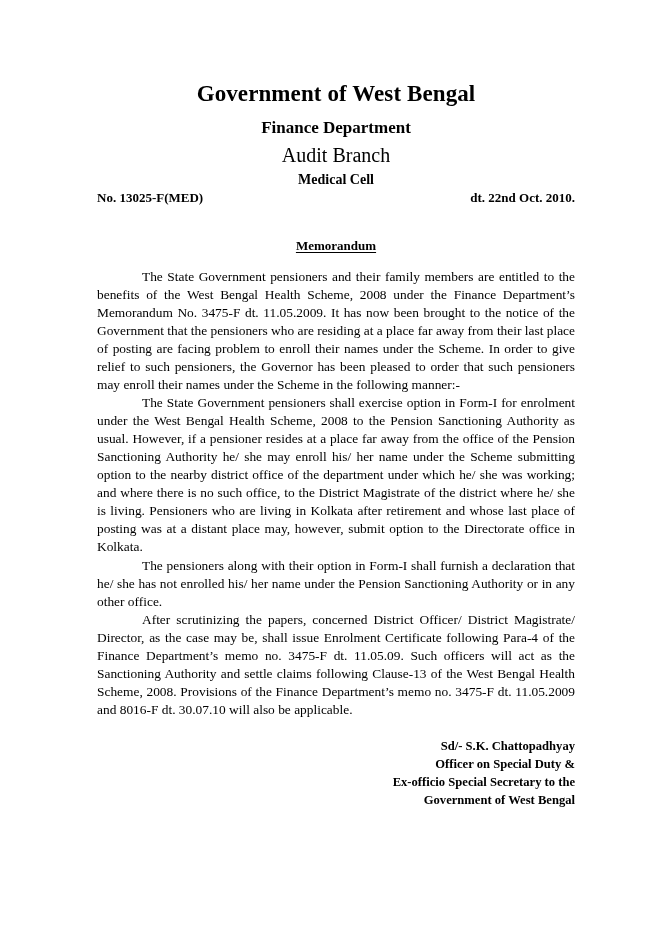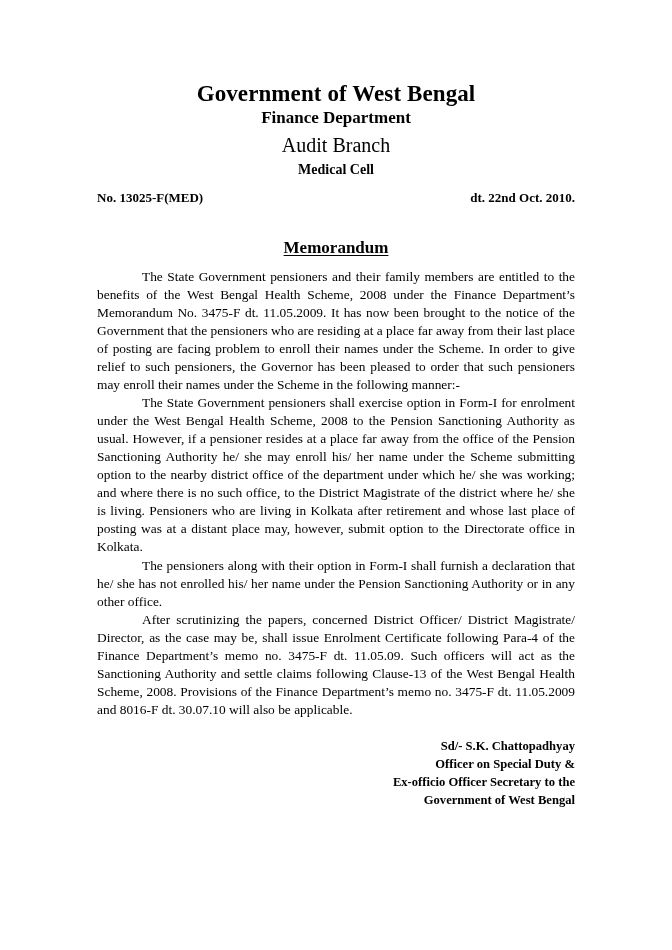--- a/index.html
+++ b/index.html
@@ -37,21 +37,21 @@
   .org-title {
     font-size: 23px;
     font-weight: bold;
     line-height: 1.18;
     letter-spacing: 0.1px;
   }
   .dept-title {
     font-size: 17px;
     font-weight: bold;
     line-height: 1.35;
-    margin-top: 0;
+    margin-top: 10px;
   }
   .branch-title {
     font-size: 20px;
     font-weight: normal;
     line-height: 1.35;
     margin-top: 2px;
   }
   .cell-title {
     font-size: 14px;
     font-weight: bold;
@@ -74,21 +74,21 @@
   .memo-no { white-space: nowrap; }
   .memo-date { white-space: nowrap; }
 
   
   .memo-heading {
     position: absolute;
     left: 97px;
     top: 238px;
     width: 478px;
     text-align: center;
-    font-size: 17px;
+    font-size: 13px;
     font-weight: bold;
   }
   .memo-heading span {
     text-decoration: underline;
     text-underline-offset: 2px;
   }
 
   
   .body-text {
     position: absolute;
@@ -142,17 +142,17 @@
   <div class="body-text">
     <p>The State Government pensioners and their family members are entitled to the benefits of the West Bengal Health Scheme, 2008 under the Finance Department’s Memorandum No. 3475-F dt. 11.05.2009. It has now been brought to the notice of the Government that the pensioners who are residing at a place far away from their last place of posting are facing problem to enroll their names under the Scheme. In order to give relief to such pensioners, the Governor has been pleased to order that such pensioners may enroll their names under the Scheme in the following manner:-</p>
     <p>The State Government pensioners shall exercise option in Form-I for enrolment under the West Bengal Health Scheme, 2008 to the Pension Sanctioning Authority as usual. However, if a pensioner resides at a place far away from the office of the Pension Sanctioning Authority he/ she may enroll his/ her name under the Scheme submitting option to the nearby district office of the department under which he/ she was working; and where there is no such office, to the District Magistrate of the district where he/ she is living. Pensioners who are living in Kolkata after retirement and whose last place of posting was at a distant place may, however, submit option to the Directorate office in Kolkata.</p>
     <p>The pensioners along with their option in Form-I shall furnish a declaration that he/ she has not enrolled his/ her name under the Pension Sanctioning Authority or in any other office.</p>
     <p>After scrutinizing the papers, concerned District Officer/ District Magistrate/ Director, as the case may be, shall issue Enrolment Certificate following Para-4 of the Finance Department’s memo no. 3475-F dt. 11.05.09. Such officers will act as the Sanctioning Authority and settle claims following Clause-13 of the West Bengal Health Scheme, 2008. Provisions of the Finance Department’s memo no. 3475-F dt. 11.05.2009 and 8016-F dt. 30.07.10 will also be applicable.</p>
   </div>
 
   <div class="signature">
     <div>Sd/- S.K. Chattopadhyay</div>
     <div>Officer on Special Duty &amp;</div>
-    <div>Ex-officio Officer Secretary to the</div>
+    <div>Ex-officio Special Secretary to the</div>
     <div>Government of West Bengal</div>
   </div>
 
 </div>
 
 </body></html>

